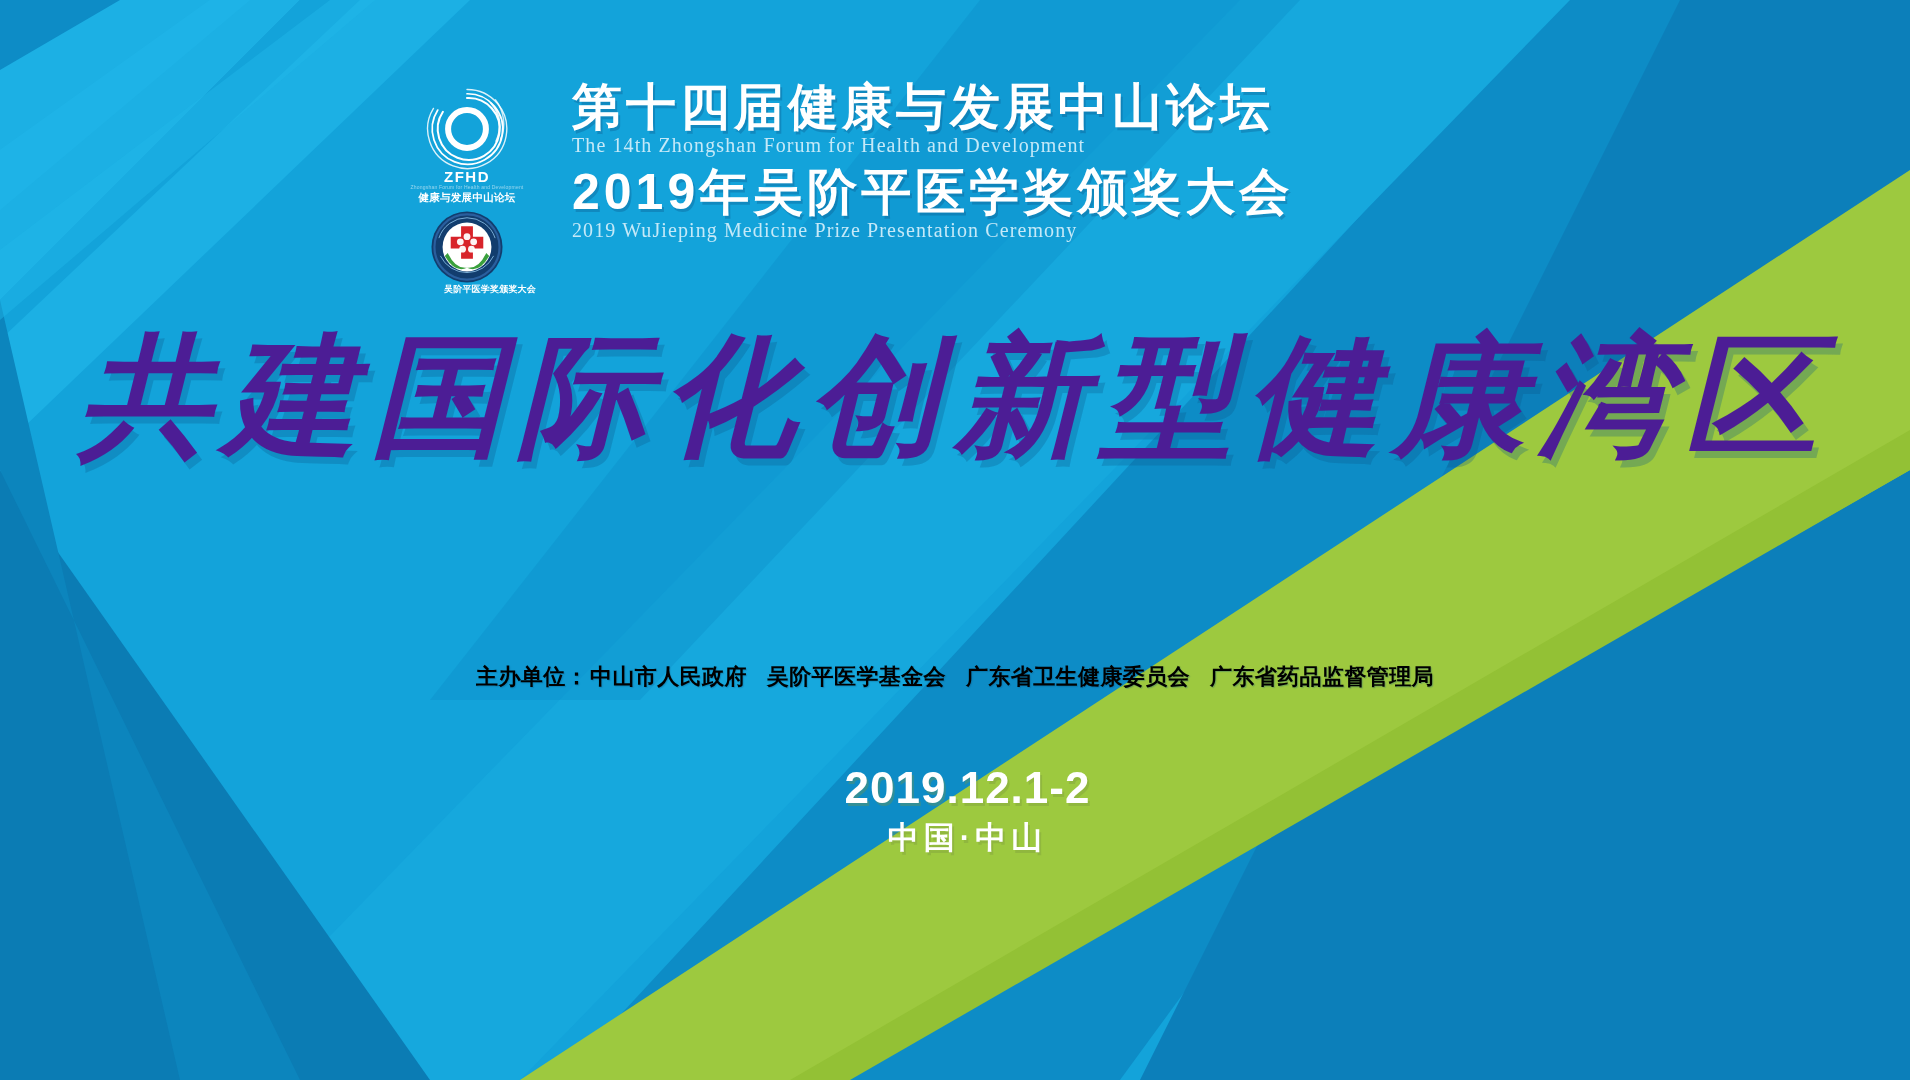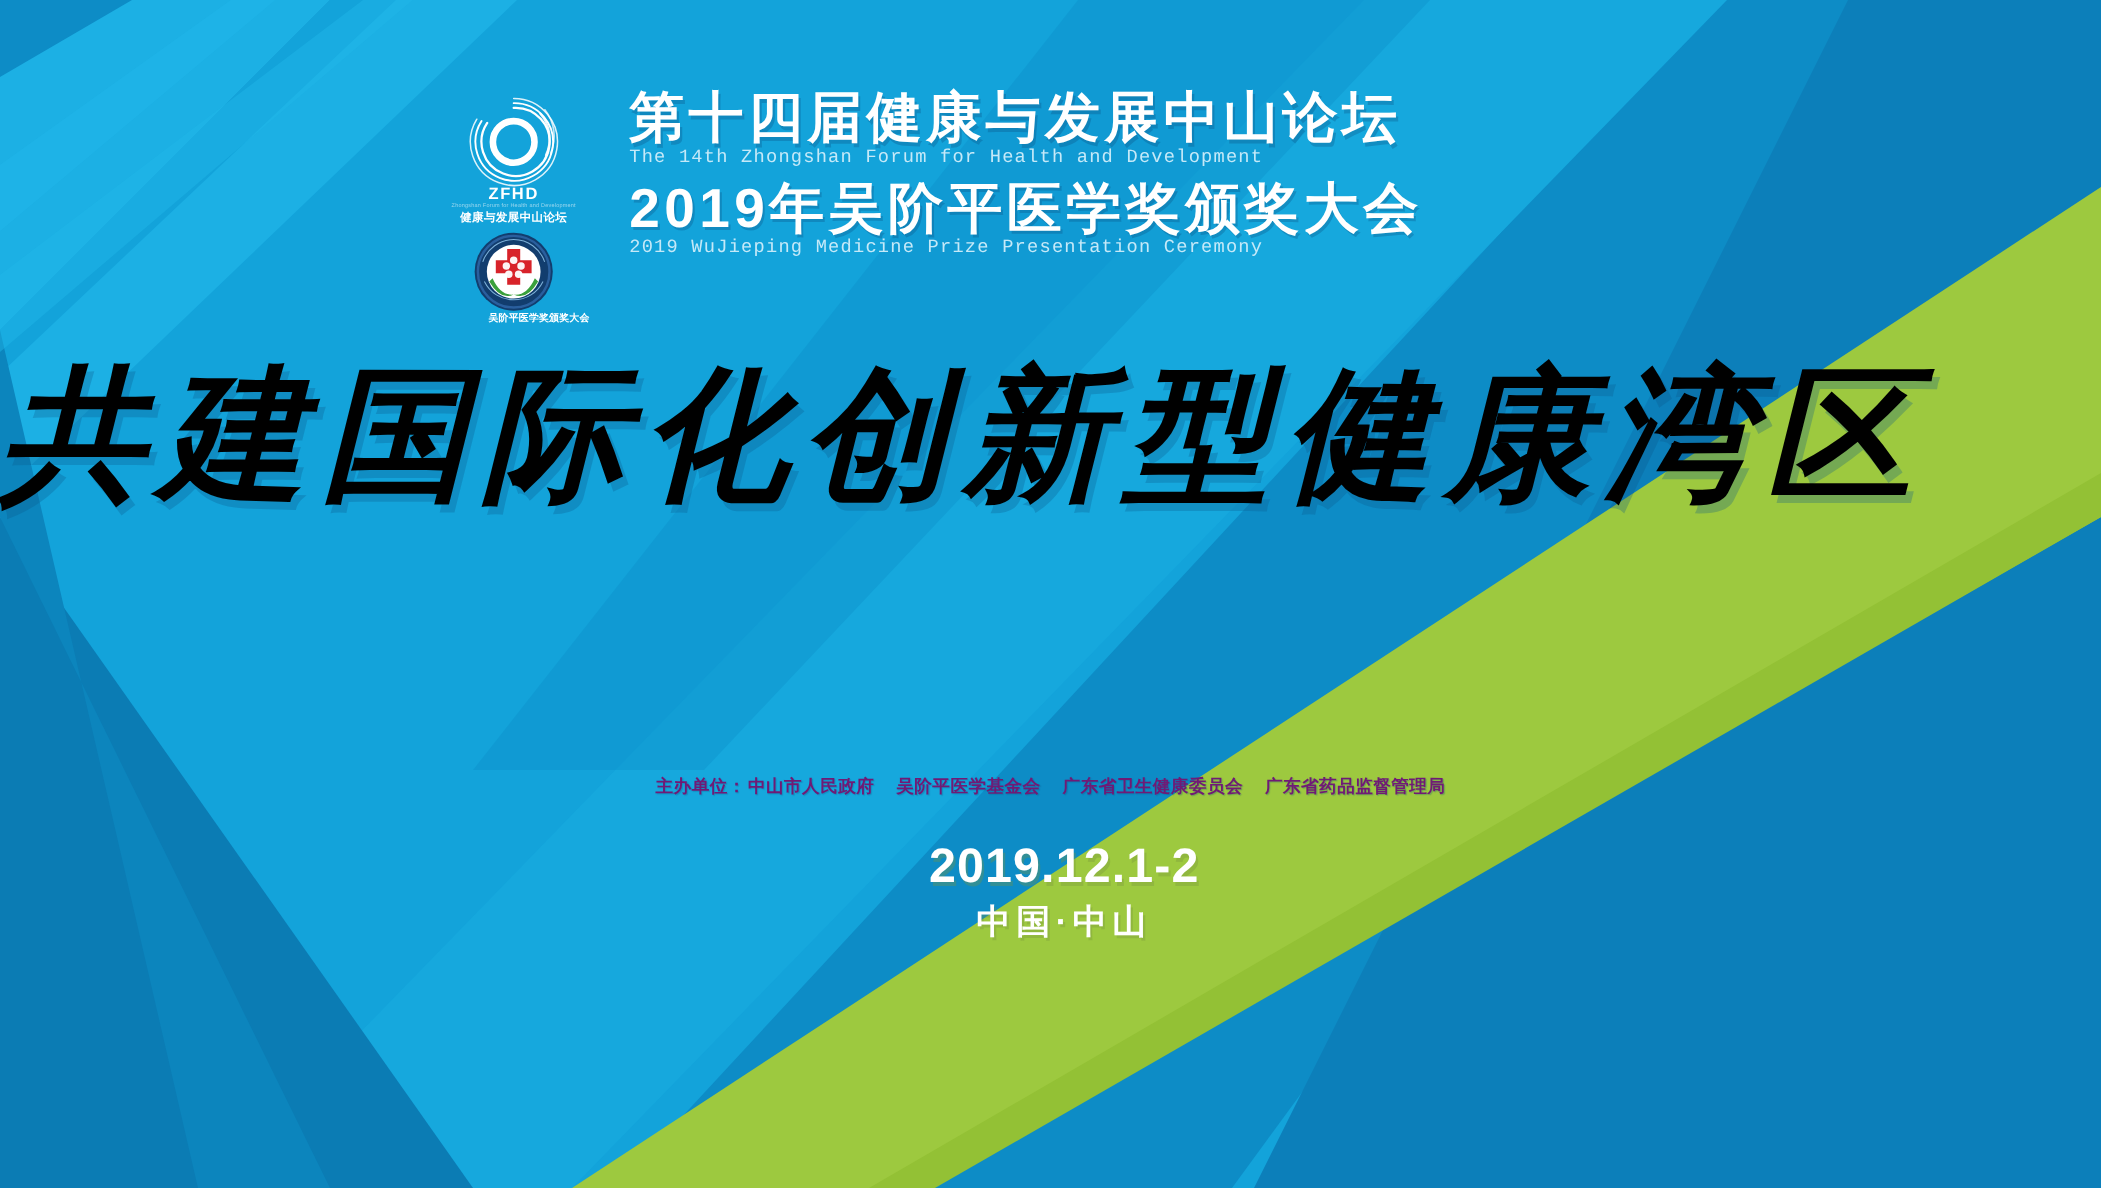--- a/index.html
+++ b/index.html
@@ -62,64 +62,63 @@
     font-family:"Liberation Sans", sans-serif;
     font-weight:bold;
     font-size:50px;
     line-height:1.02;
     color:#ffffff;
     letter-spacing:4px;
     white-space:nowrap;
     text-shadow: 2px 3px 0 rgba(9,80,130,0.30);
   }
   .en-subline {
-    font-family:Liberation Mono, monospace;
-    font-size:17px;
+    font-family:Liberation Serif, serif;
+    font-size:20px;
     line-height:1.15;
     color:#c5e9f8;
     letter-spacing:1.1px;
     white-space:nowrap;
     margin-top:1px;
   }
   #headline-1 { margin-top:4px; }
   #headline-2 { margin-top:10px; }
 
   
   #slogan {
     position:absolute;
     left:0; top:330px;
     width:1910px;
-    text-align:left;
+    text-align:center;
     font-family:"DejaVu Serif", serif;
     font-weight:bold;
     font-style:italic;
     font-size:132px;
     line-height:1;
-    color:#000000;
+    color:#4c1d95;
     letter-spacing:14px;
     text-shadow: 5px 7px 0 rgba(10,85,135,0.28);
     white-space:nowrap;
   }
 
   
   #organizers {
     position:absolute;
     left:0; top:656px;
     width:1910px;
     text-align:center;
   }
   .org-line {
-    font-size:16px;
-    font-weight:bold;
-    color:#701a75;
+    font-size:22px;
+    font-weight:bold;
+    color:#000000;
     letter-spacing:0.4px;
     line-height:1.95;
     white-space:nowrap;
     text-shadow: 1px 1px 1px rgba(10,80,125,0.30);
-    margin-top: 44px;
   }
   .org-label { margin-right:2px; }
   .org-item { margin-right:20px; }
   .org-item:last-child { margin-right:0; }
 
   
   #date-block {
     position:absolute;
     left:0; top:763px;
     width:1910px;

